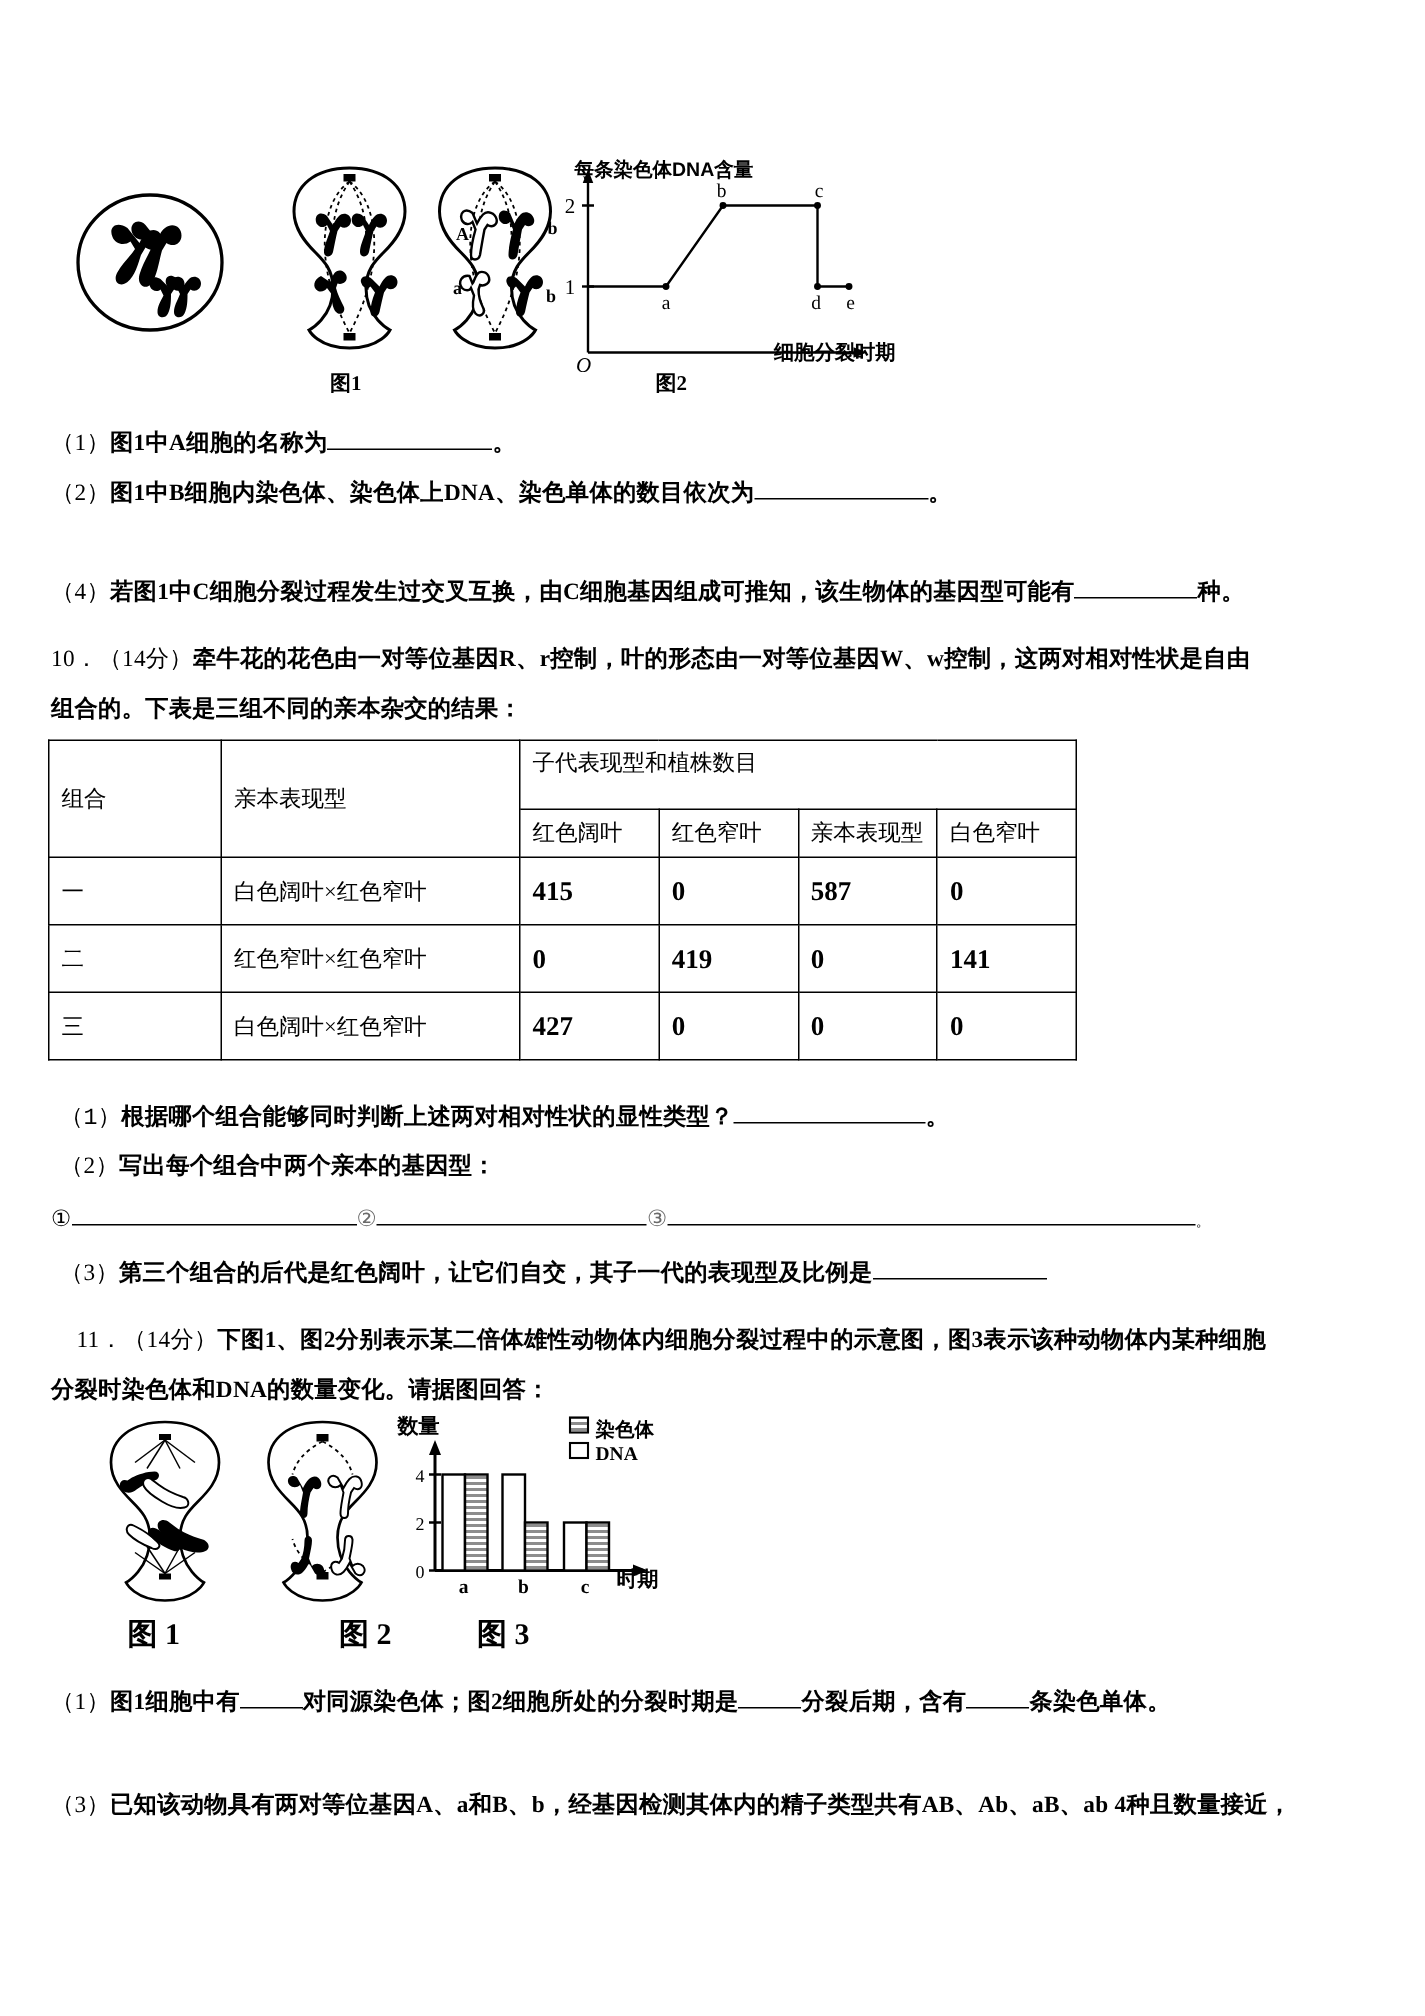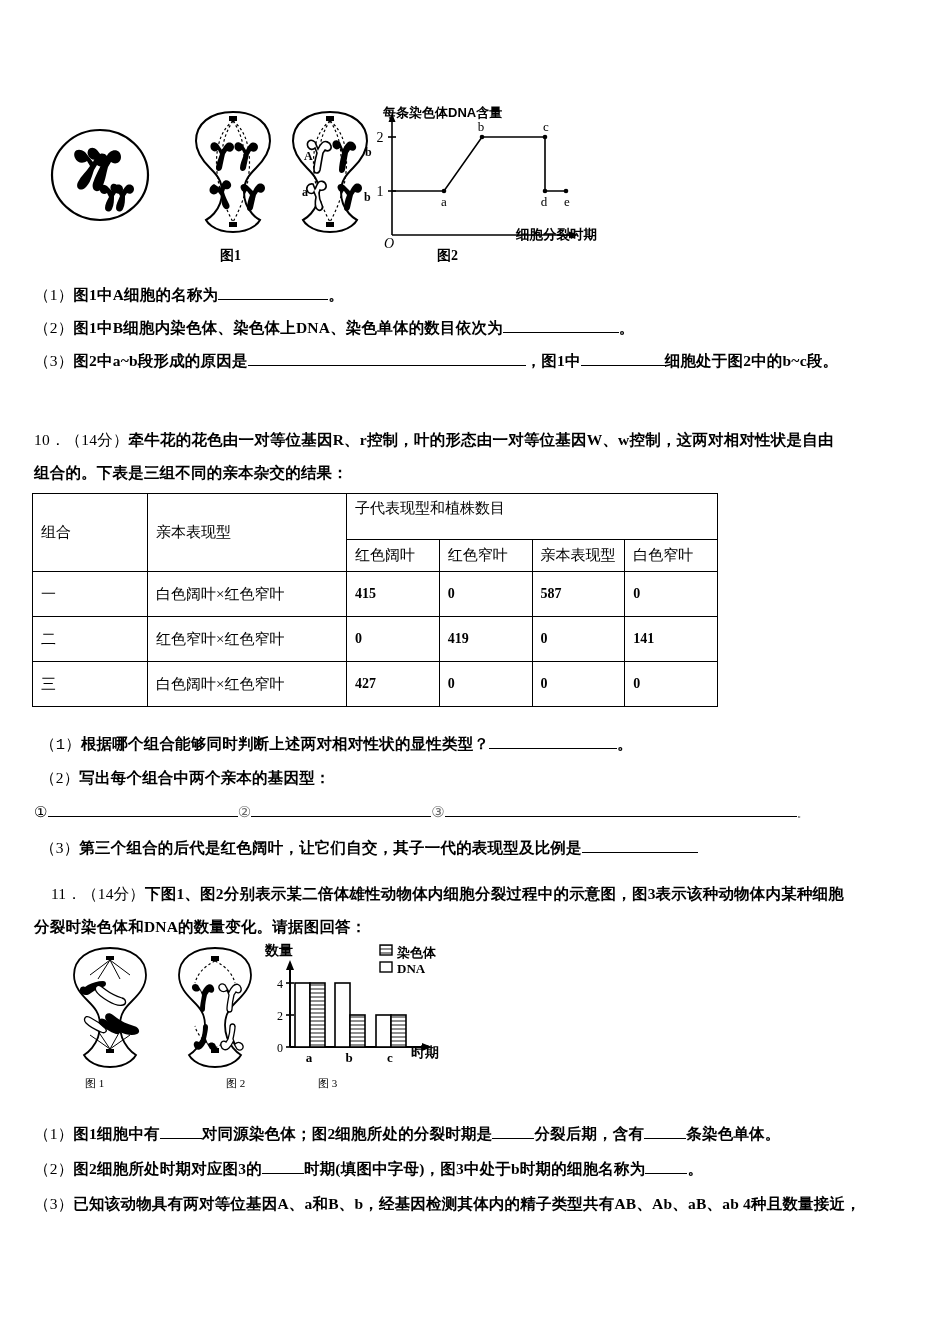--- a/index.html
+++ b/index.html
@@ -61,36 +61,36 @@
     table-layout: fixed;
   }
   table.cross-table td, table.cross-table th {
     border: 1px solid #000;
     padding: 6px 8px;
     font-weight: normal;
     text-align: left;
     vertical-align: middle;
     font-family: "Liberation Serif", serif;
   }
-  table.cross-table .num { font-weight: bold; font-size: 14px; font-family: Liberation Serif, serif; }
+  table.cross-table .num { font-weight: bold; font-size: 18px; font-family: Liberation Serif, serif; }
   table.cross-table .hdr-span { text-align: left; vertical-align: top; padding-top: 5px;}
   .col-a { width: 98px; }
   .col-b { width: 182px; }
   .col-c { width: 101px; }
 
   
   #fig-zone-2 {
     position: absolute;
     left: 0; top: 940px;
     width: 950px; height: 160px;
   }
   .botcap {
     position: absolute;
-    font-size: 11px;
-    font-weight: normal;
+    font-size: 20px;
+    font-weight: bold;
   }
   svg { display:block; }
 </style>
 </head>
 <body>
 
 <div class="page">
 
   <div id="fig-zone-1">
 
@@ -208,24 +208,24 @@
   </div>
 
   <div class="qline" style="left:34px; top:285px;">
     <span>（1）</span><span class="bold">图1中A细胞的名称为</span><span class="blank" style="width:110px;"></span><span class="bold">。</span>
   </div>
 
   <div class="qline" style="left:34px; top:318px;">
     <span>（2）</span><span class="bold">图1中B细胞内染色体、染色体上DNA、染色单体的数目依次为</span><span class="blank" style="width:116px;"></span><span class="bold">。</span>
   </div>
 
-  <div class="qline" style="left:34px; top:351px;">
-    <span>（3）</span><span class="bold">图2中a~b段形成的原因是</span><span class="blank" style="width:278px;"></span><span class="bold">，图1中</span><span class="blank" style="width:84px;"></span><span class="bold">细胞处于图2中的b~c段。</span>
-  </div>
-
+
+  <div class="qline" style="left:34px; top:384px;">
+    <span>（4）</span><span class="bold">若图1中C细胞分裂过程发生过交叉互换，由C细胞基因组成可推知，该生物体的基因型可能有</span><span class="blank" style="width:82px;"></span><span class="bold">种。</span>
+  </div>
 
   <div class="qline" style="left:34px; top:430px;">
     <span>10．</span><span>（14分）</span><span class="bold">牵牛花的花色由一对等位基因R、r控制，叶的形态由一对等位基因W、w控制，这两对相对性状是自由</span>
   </div>
   <div class="qline" style="left:34px; top:463px;">
     <span class="bold">组合的。下表是三组不同的亲本杂交的结果：</span>
   </div>
 
   <table class="cross-table">
     <tbody>
@@ -399,21 +399,18 @@
 
     <div class="botcap" style="left:85px; top:136px;">图 1</div>
     <div class="botcap" style="left:190px; top:136px;padding-left:36px;">图 2</div>
     <div class="botcap" style="left:318px; top:136px;">图 3</div>
   </div>
 
   <div class="qline" style="left:34px; top:1124px;">
     <span>（1）</span><span class="bold">图1细胞中有</span><span class="blank" style="width:42px;"></span><span class="bold">对同源染色体；图2细胞所处的分裂时期是</span><span class="blank" style="width:42px;"></span><span class="bold">分裂后期，含有</span><span class="blank" style="width:42px;"></span><span class="bold">条染色单体。</span>
   </div>
 
-  <div class="qline" style="left:34px; top:1159px;">
-    <span>（2）</span><span class="bold">图2细胞所处时期对应图3的</span><span class="blank" style="width:42px;"></span><span class="bold">时期(填图中字母)，图3中处于b时期的细胞名称为</span><span class="blank" style="width:42px;"></span><span class="bold">。</span>
-  </div>
 
   <div class="qline" style="left:34px; top:1194px;">
     <span>（3）</span><span class="bold">已知该动物具有两对等位基因A、a和B、b，经基因检测其体内的精子类型共有AB、Ab、aB、ab 4种且数量接近，</span>
   </div>
 
 </div>
 
 </body></html>

